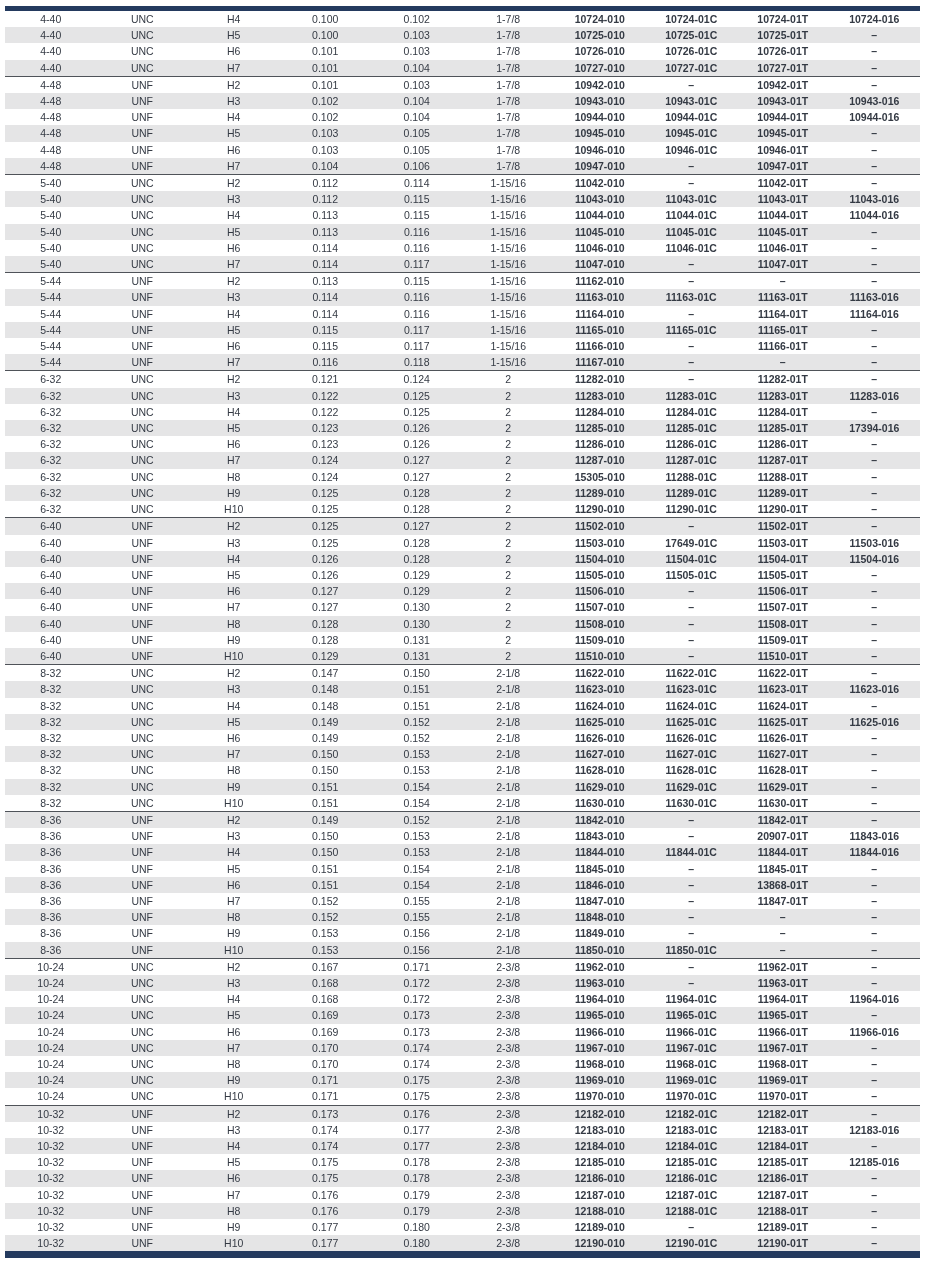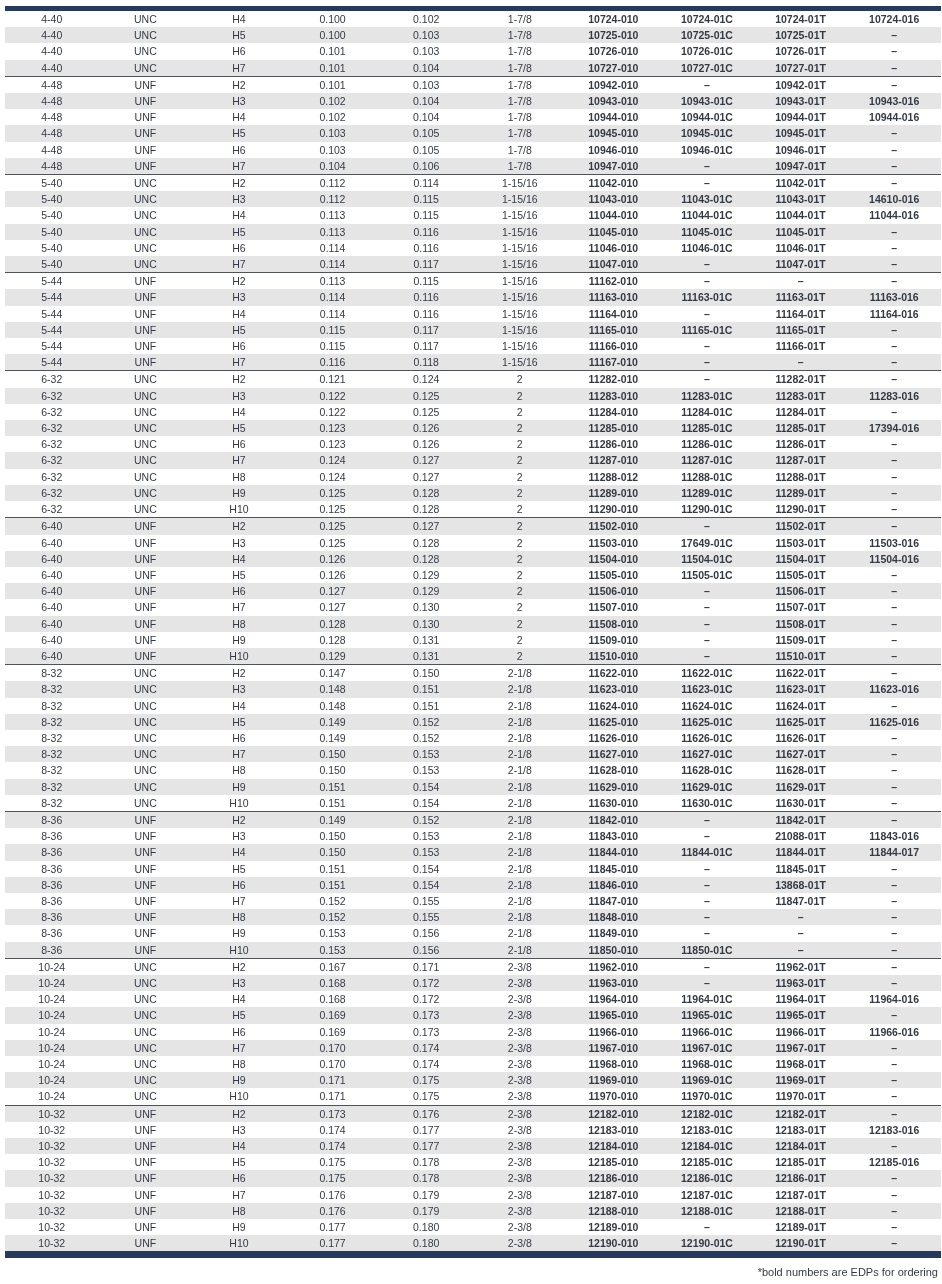--- a/index.html
+++ b/index.html
@@ -8,21 +8,21 @@
     --text:#343a44;
     --sep:#4f5359;
   }
   html,body{margin:0;padding:0;background:#fff;}
   body{
     width:942px;height:1284px;
     font-family:"Liberation Sans",sans-serif;
     color:var(--text);
     overflow:hidden;
   }
-  .page{padding:6px 1px 0 5px;box-sizing:border-box;}
+  .page{padding:6px 22px 0 5px;box-sizing:border-box;}
   .navy-bar{height:5px;background:var(--navy);}
   .navy-bar.bottom{height:7px;}
   table.tap-table{
     width:100%;
     border-collapse:collapse;
     table-layout:fixed;
   }
   table.tap-table td{
     text-align:center;
     vertical-align:middle;
@@ -186,21 +186,21 @@
         <tr>
           <td>5-40</td>
           <td>UNC</td>
           <td>H3</td>
           <td>0.112</td>
           <td>0.115</td>
           <td>1-15/16</td>
           <td class="edp">11043-010</td>
           <td class="edp">11043-01C</td>
           <td class="edp">11043-01T</td>
-          <td class="edp">14610-016</td>
+          <td class="edp">11043-016</td>
         </tr>
         <tr>
           <td>5-40</td>
           <td>UNC</td>
           <td>H4</td>
           <td>0.113</td>
           <td>0.115</td>
           <td>1-15/16</td>
           <td class="edp">11044-010</td>
           <td class="edp">11044-01C</td>
@@ -387,21 +387,21 @@
           <td class="edp">11287-01T</td>
           <td class="edp">–</td>
         </tr>
         <tr>
           <td>6-32</td>
           <td>UNC</td>
           <td>H8</td>
           <td>0.124</td>
           <td>0.127</td>
           <td>2</td>
-          <td class="edp">11288-012</td>
+          <td class="edp">15305-010</td>
           <td class="edp">11288-01C</td>
           <td class="edp">11288-01T</td>
           <td class="edp">–</td>
         </tr>
         <tr>
           <td>6-32</td>
           <td>UNC</td>
           <td>H9</td>
           <td>0.125</td>
           <td>0.128</td>
@@ -653,34 +653,34 @@
         </tr>
         <tr>
           <td>8-36</td>
           <td>UNF</td>
           <td>H3</td>
           <td>0.150</td>
           <td>0.153</td>
           <td>2-1/8</td>
           <td class="edp">11843-010</td>
           <td class="edp">–</td>
-          <td class="edp">21088-01T</td>
+          <td class="edp">20907-01T</td>
           <td class="edp">11843-016</td>
         </tr>
         <tr>
           <td>8-36</td>
           <td>UNF</td>
           <td>H4</td>
           <td>0.150</td>
           <td>0.153</td>
           <td>2-1/8</td>
           <td class="edp">11844-010</td>
           <td class="edp">11844-01C</td>
           <td class="edp">11844-01T</td>
-          <td class="edp">11844-017</td>
+          <td class="edp">11844-016</td>
         </tr>
         <tr>
           <td>8-36</td>
           <td>UNF</td>
           <td>H5</td>
           <td>0.151</td>
           <td>0.154</td>
           <td>2-1/8</td>
           <td class="edp">11845-010</td>
           <td class="edp">–</td>
@@ -959,14 +959,13 @@
           <td>0.180</td>
           <td>2-3/8</td>
           <td class="edp">12190-010</td>
           <td class="edp">12190-01C</td>
           <td class="edp">12190-01T</td>
           <td class="edp">–</td>
         </tr>
       </tbody>
   </table>
   <div class="navy-bar bottom"></div>
-  <div class="footnote">*bold numbers are EDPs for ordering</div>
 </div>
 
 </body></html>

